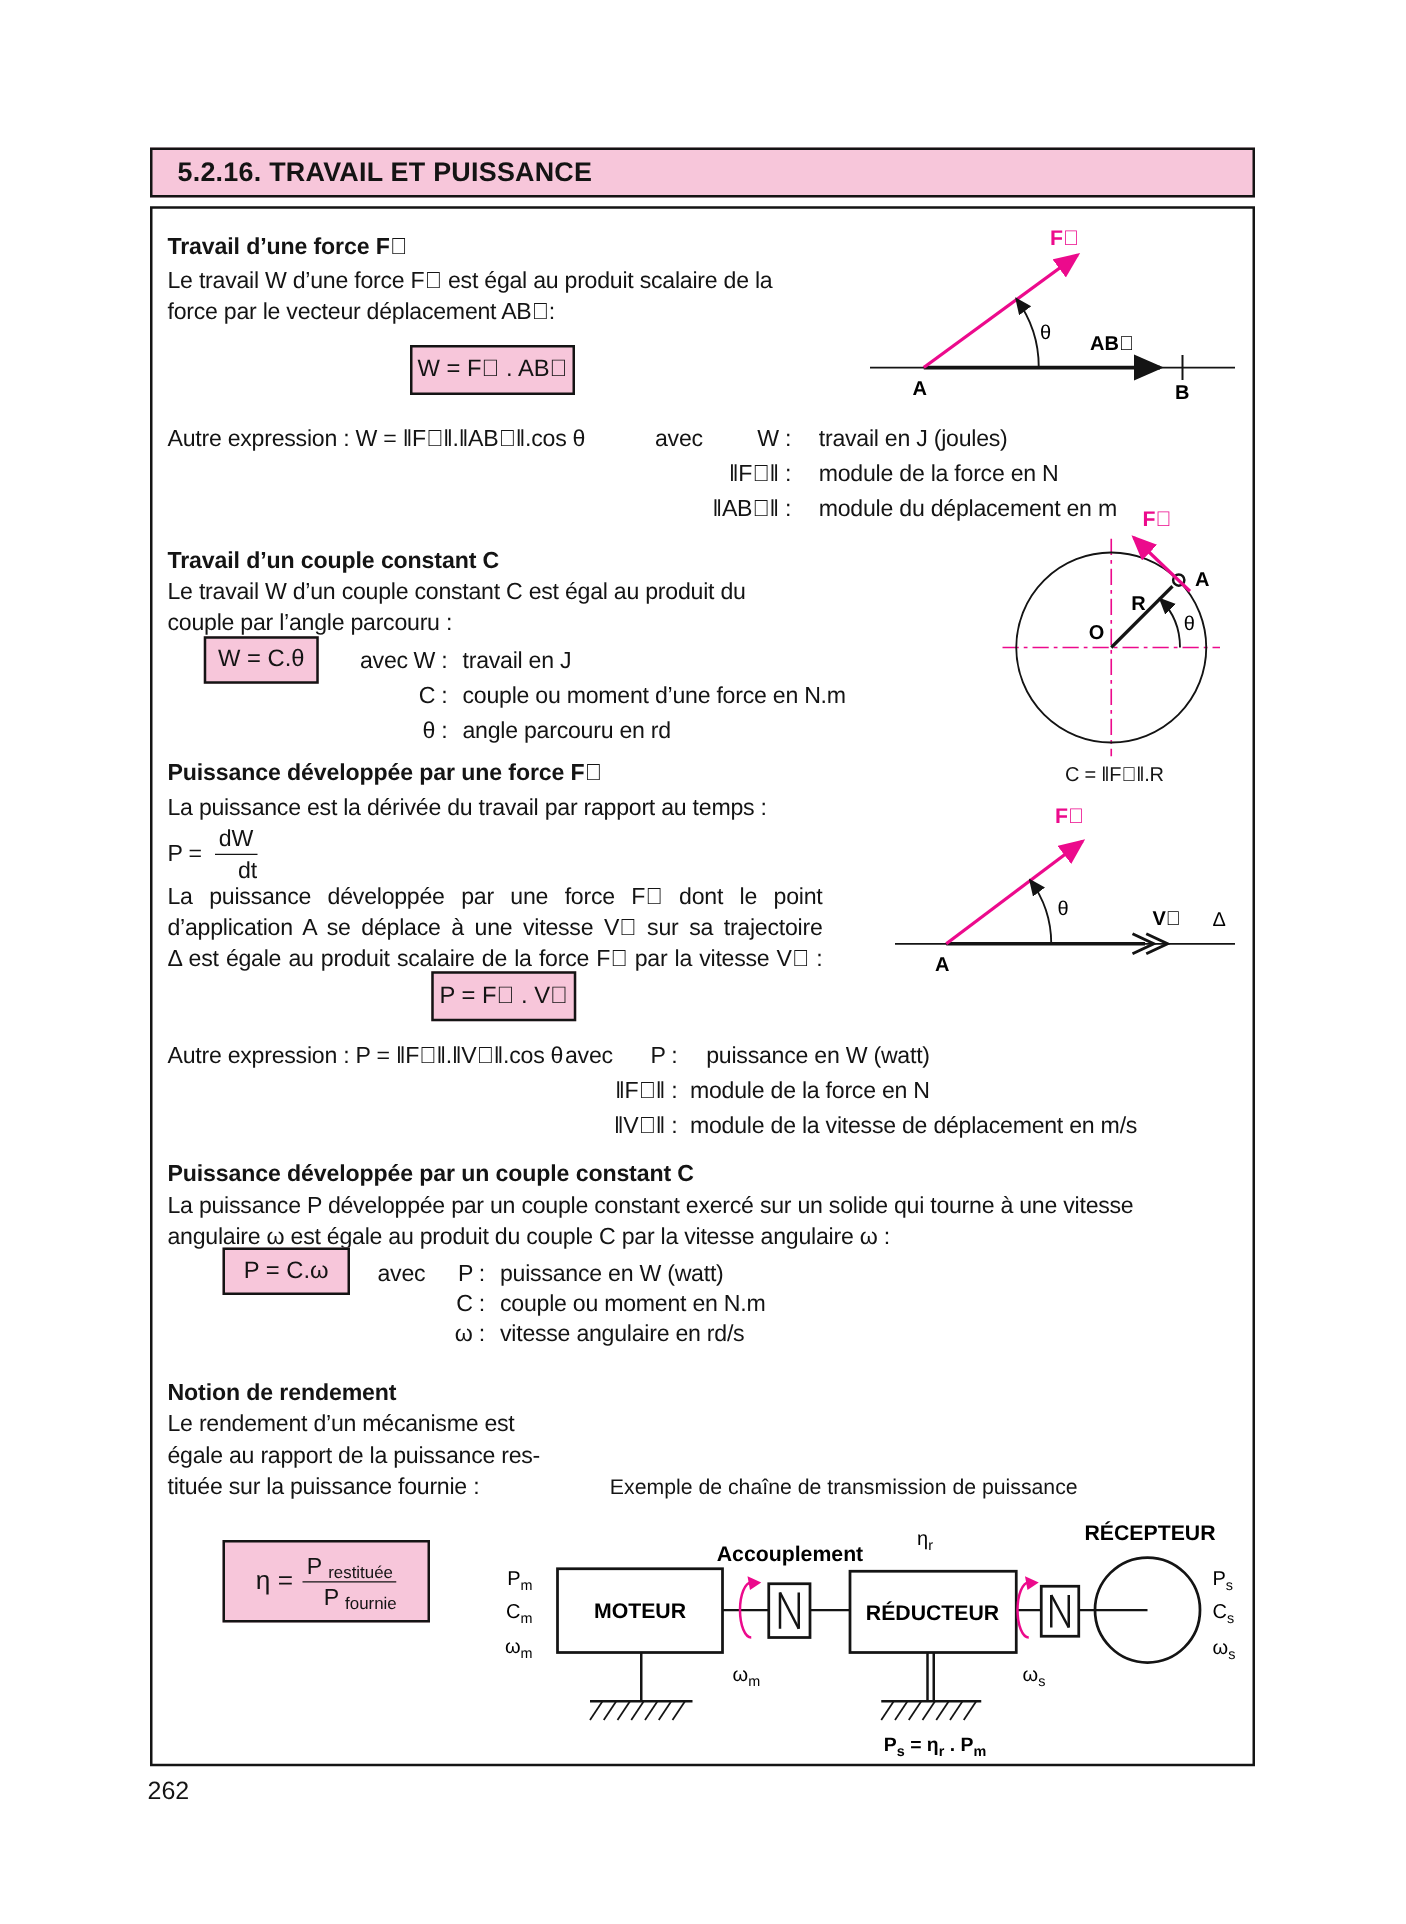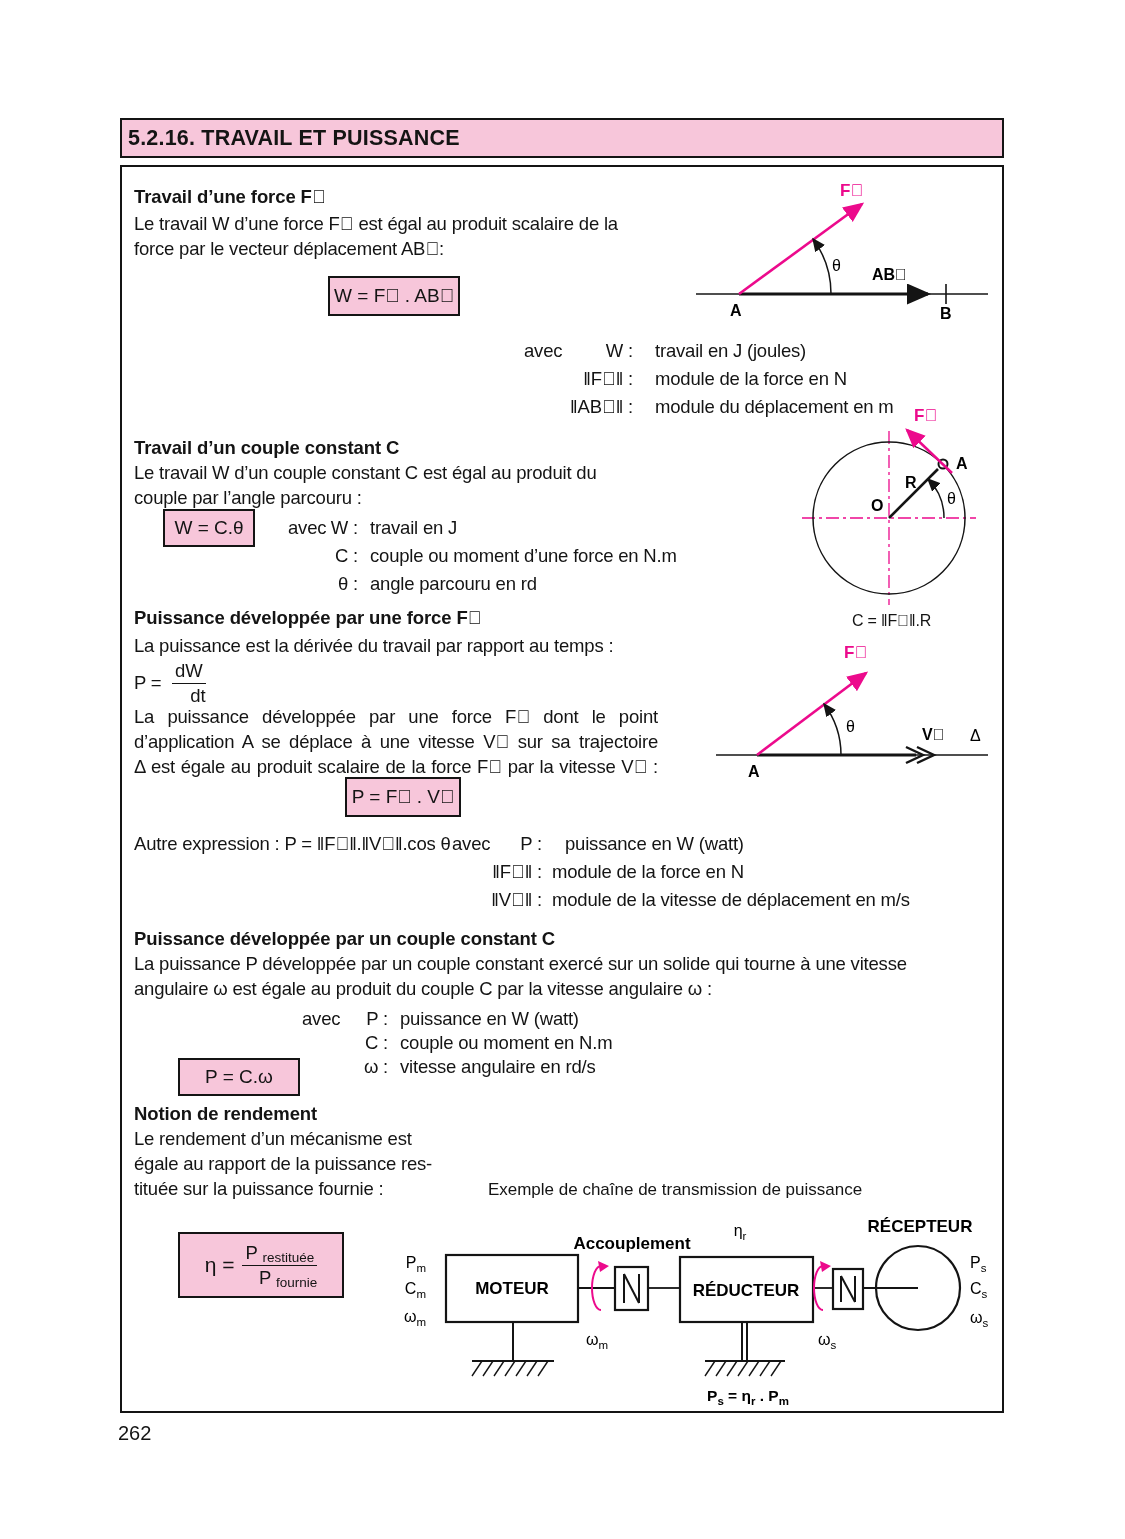--- a/index.html
+++ b/index.html
@@ -1,21 +1,21 @@
 <!DOCTYPE html>
 <html><head>
 <meta charset="utf-8">
 <style>
   html,body{margin:0;padding:0;background:#ffffff;}
   .page{position:relative;width:1125px;height:1539px;background:#ffffff;
         font-family:"Liberation Sans",sans-serif;color:#141414;overflow:hidden;}
   .abs{position:absolute;}
   .banner{left:120px;top:118px;width:884px;height:40px;background:#f7c6da;
           border:2.5px solid #141414;box-sizing:border-box;display:flex;align-items:center;}
-  .banner-title{font-size:21.5px;font-weight:bold;padding-left:6px;letter-spacing:.2px;white-space:nowrap;}
+  .banner-title{font-size:21.5px;font-weight:bold;padding-left:20px;letter-spacing:.2px;white-space:nowrap;}
   .frame{left:120px;top:165px;width:884px;height:1248px;border:2.5px solid #141414;box-sizing:border-box;background:#fff;}
   .h{font-size:18.5px;font-weight:bold;white-space:nowrap;letter-spacing:-.1px;}
   .t{font-size:18.5px;white-space:nowrap;letter-spacing:-.2px;}
   .just{font-size:18.5px;letter-spacing:-.2px;text-align:justify;text-align-last:justify;white-space:nowrap;
         display:block;width:524px;}
   .just > span{display:inline-block;width:100%;text-align:justify;text-align-last:justify;white-space:normal;}
   .fbox{background:#f7c6da;border:2.5px solid #141414;box-sizing:border-box;
         display:flex;align-items:center;justify-content:center;font-size:19px;white-space:nowrap;}
   .term{text-align:right;}
   .frac{display:inline-flex;flex-direction:column;align-items:flex-end;vertical-align:middle;}
@@ -62,20 +62,21 @@
     <line x1="258" y1="112" x2="258" y2="132" stroke="#141414" stroke-width="1.6"></line>
     <line x1="51" y1="122" x2="174" y2="32" stroke="#ec0a8c" stroke-width="2.6" marker-end="url(#mM1)"></line>
     <path d="M143,122 A92,92 0 0 0 125,67" fill="none" stroke="#141414" stroke-width="1.5" marker-end="url(#mT1)"></path>
     <text x="152" y="24" font-size="17" font-weight="bold" fill="#ec0a8c">F⃗</text>
     <text x="144" y="99" font-size="16">θ</text>
     <text x="184" y="108" font-size="16" font-weight="bold">AB⃗</text>
     <text x="42" y="144" font-size="16" font-weight="bold">A</text>
     <text x="252" y="147" font-size="16" font-weight="bold">B</text>
   </svg>
 
+  <div class="abs t" style="left:134px;top:340px">Autre expression : W = ‖F⃗‖.‖AB⃗‖.cos θ</div>
   <div class="abs t" style="left:524px;top:340px">avec</div>
   <div class="abs t term" style="left:533px;top:340px;width:100px">W :</div>
   <div class="abs t" style="left:655px;top:340px">travail en J (joules)</div>
   <div class="abs t term" style="left:533px;top:368px;width:100px">‖F⃗‖ :</div>
   <div class="abs t" style="left:655px;top:368px">module de la force en N</div>
   <div class="abs t term" style="left:533px;top:396px;width:100px">‖AB⃗‖ :</div>
   <div class="abs t" style="left:655px;top:396px">module du déplacement en m</div>
 
   <div class="abs h" style="left:134px;top:437px">Travail d’un couple constant C</div>
   <div class="abs t" style="left:134px;top:462px">Le travail W d’un couple constant C est égal au produit du</div>
@@ -156,21 +157,21 @@
   <div class="abs t term" style="left:445px;top:833px;width:97px">P :</div>
   <div class="abs t" style="left:565px;top:833px">puissance en W (watt)</div>
   <div class="abs t term" style="left:445px;top:861px;width:97px">‖F⃗‖ :</div>
   <div class="abs t" style="left:552px;top:861px">module de la force en N</div>
   <div class="abs t term" style="left:445px;top:889px;width:97px">‖V⃗‖ :</div>
   <div class="abs t" style="left:552px;top:889px">module de la vitesse de déplacement en m/s</div>
 
   <div class="abs h" style="left:134px;top:928px">Puissance développée par un couple constant C</div>
   <div class="abs t" style="left:134px;top:978px">angulaire ω est égale au produit du couple C par la vitesse angulaire ω :</div>
   <div class="abs t" style="left:134px;top:953px">La puissance P développée par un couple constant exercé sur un solide qui tourne à une vitesse</div>
-  <div class="abs fbox" style="left:178px;top:1058px;width:122px;height:38px">
+  <div class="abs fbox" style="left:178px;top:998px;width:102px;height:38px">
     <span>P = C.ω</span>
   </div>
   <div class="abs t" style="left:302px;top:1008px">avec</div>
   <div class="abs t term" style="left:330px;top:1008px;width:58px">P :</div>
   <div class="abs t" style="left:400px;top:1008px">puissance en W (watt)</div>
   <div class="abs t term" style="left:330px;top:1032px;width:58px">C :</div>
   <div class="abs t" style="left:400px;top:1032px">couple ou moment en N.m</div>
   <div class="abs t term" style="left:330px;top:1056px;width:58px">ω :</div>
   <div class="abs t" style="left:400px;top:1056px">vitesse angulaire en rd/s</div>
 

